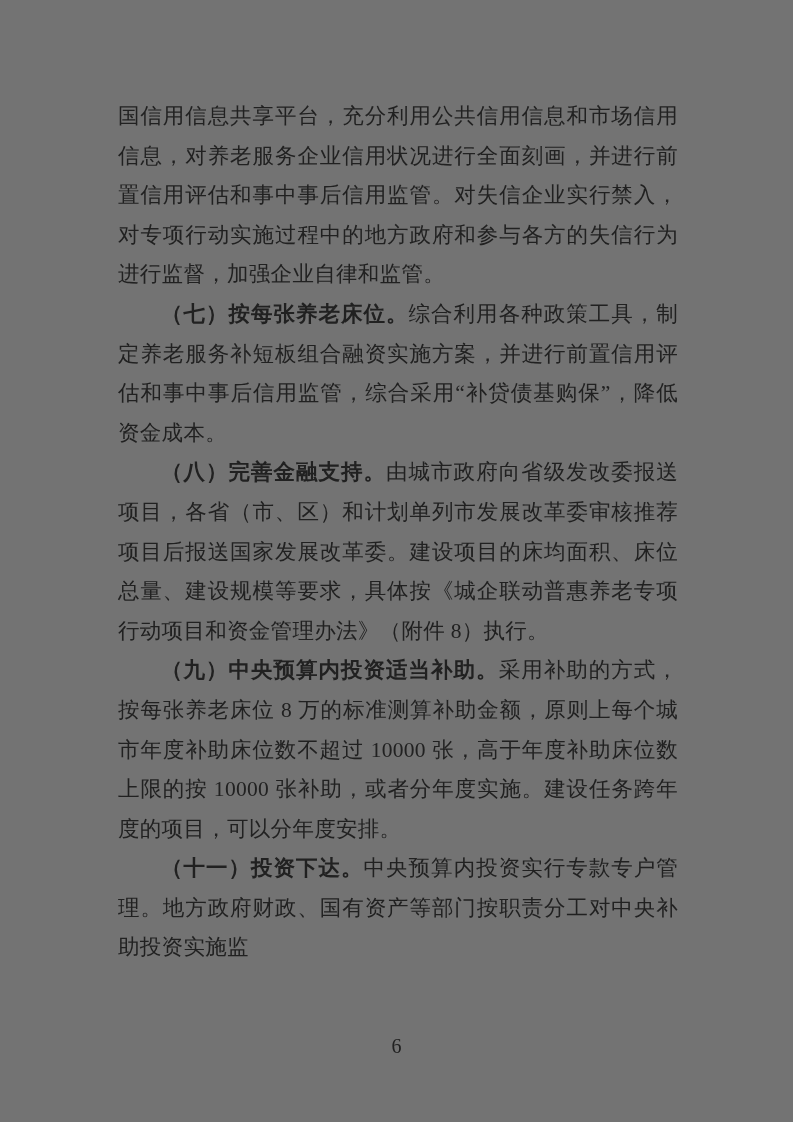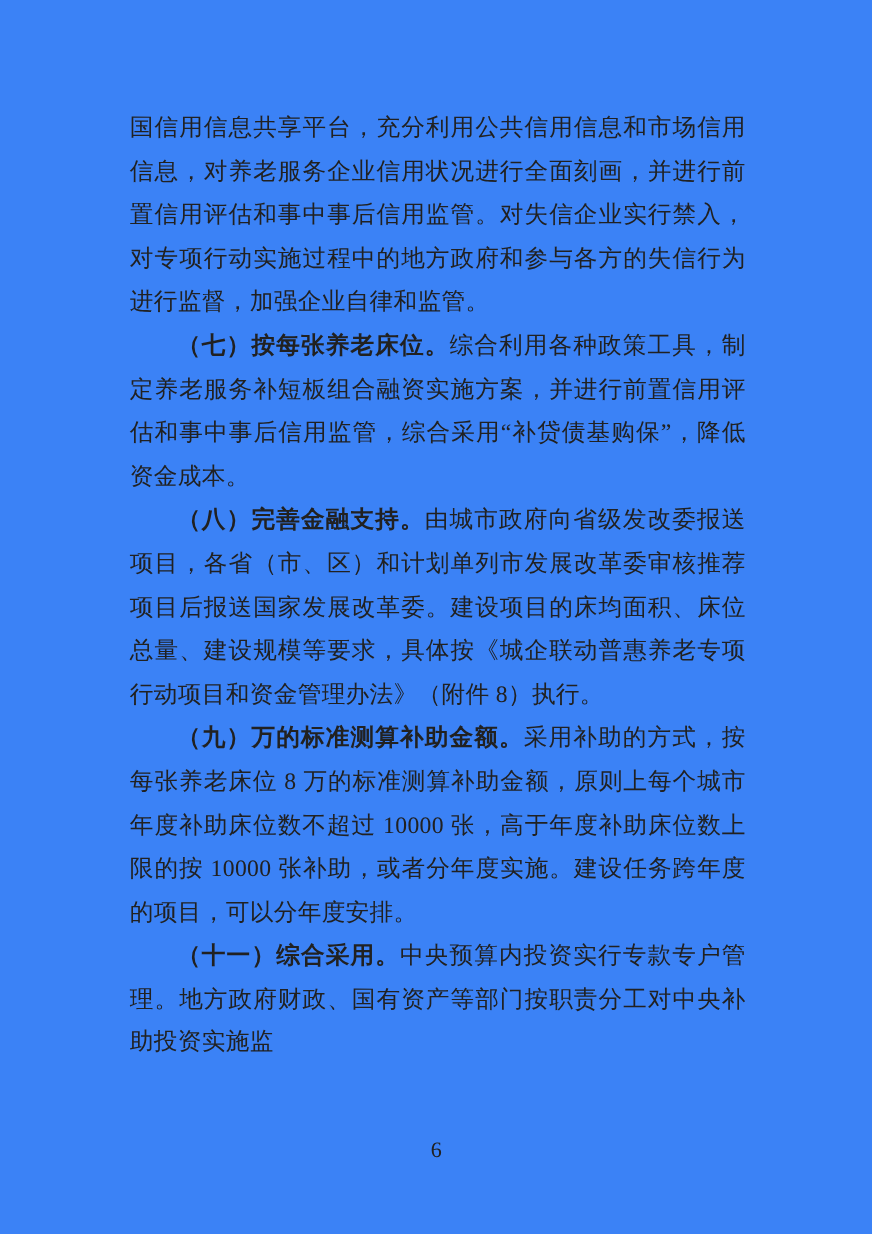--- a/index.html
+++ b/index.html
@@ -4,21 +4,21 @@
 <style>
   html, body {
     margin: 0;
     padding: 0;
     background: #ffffff;
   }
   .page {
     position: relative;
     width: 793px;
     height: 1122px;
-    background: #3b82f6;
+    background: #737373;
     overflow: hidden;
     font-family: "Liberation Serif", "DejaVu Serif", serif;
     color: #212121;
   }
   .content {
     position: absolute;
     left: 118px;
     top: 97px;
     width: 560px;
     font-size: 21.5px;
@@ -54,21 +54,21 @@
 
 <div class="page">
   <div class="content">
 
     <p class="continuation"><span class="section-lead"></span><span>国信用信息共享平台，充分利用公共信用信息和市场信用信息，对养老服务企业信用状况进行全面刻画，并进行前置信用评估和事中事后信用监管。对失信企业实行禁入，对专项行动实施过程中的地方政府和参与各方的失信行为进行监督，加强企业自律和监管。</span></p>
 
     <p><span class="section-lead">（七）按每张养老床位。</span><span>综合利用各种政策工具，制定养老服务补短板组合融资实施方案，并进行前置信用评估和事中事后信用监管，综合采用“补贷债基购保”，降低资金成本。</span></p>
 
     <p><span class="section-lead">（八）完善金融支持。</span><span>由城市政府向省级发改委报送项目，各省（市、区）和计划单列市发展改革委审核推荐项目后报送国家发展改革委。建设项目的床均面积、床位总量、建设规模等要求，具体按《城企联动普惠养老专项行动项目和资金管理办法》（附件 8）执行。</span></p>
 
-    <p><span class="section-lead">（九）万的标准测算补助金额。</span><span>采用补助的方式，按每张养老床位 8 万的标准测算补助金额，原则上每个城市年度补助床位数不超过 10000 张，高于年度补助床位数上限的按 10000 张补助，或者分年度实施。建设任务跨年度的项目，可以分年度安排。</span></p>
+    <p><span class="section-lead">（九）中央预算内投资适当补助。</span><span>采用补助的方式，按每张养老床位 8 万的标准测算补助金额，原则上每个城市年度补助床位数不超过 10000 张，高于年度补助床位数上限的按 10000 张补助，或者分年度实施。建设任务跨年度的项目，可以分年度安排。</span></p>
 
 
-    <p><span class="section-lead">（十一）综合采用。</span><span>中央预算内投资实行专款专户管理。地方政府财政、国有资产等部门按职责分工对中央补助投资实施监</span></p>
+    <p><span class="section-lead">（十一）投资下达。</span><span>中央预算内投资实行专款专户管理。地方政府财政、国有资产等部门按职责分工对中央补助投资实施监</span></p>
 
   </div>
 
   <div class="page-number">6</div>
 </div>
 
 </body></html>

